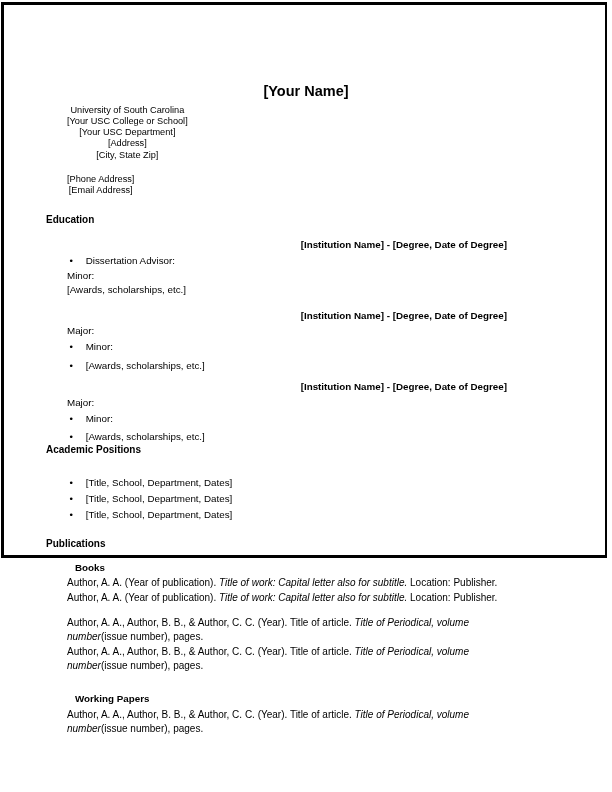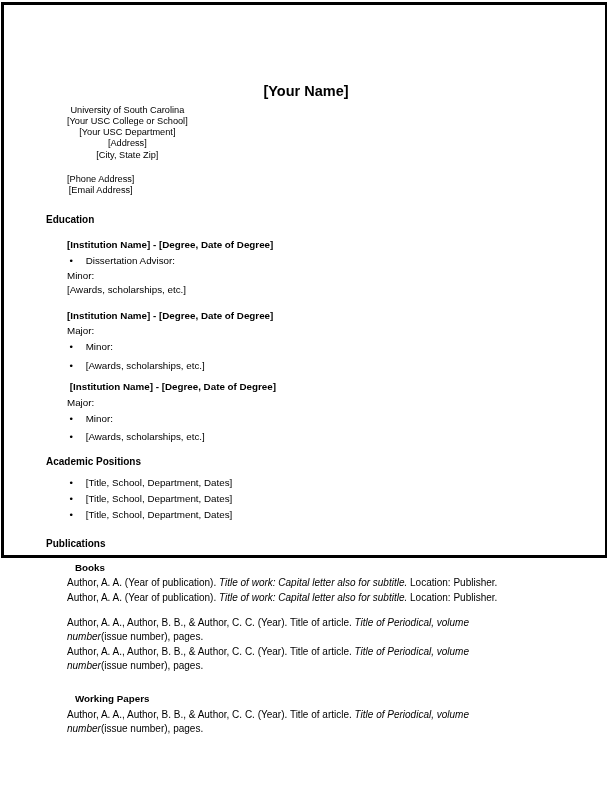--- a/index.html
+++ b/index.html
@@ -17,28 +17,28 @@
   .doc-title{
     position:absolute;left:0;right:0;top:82.5px;margin:0;
     text-align:center;font-size:14.5px;font-weight:bold;line-height:17px;
   }
   .contact{position:absolute;left:67px;font-size:9.2px;line-height:11.3px;text-align:center;}
   #contact-1{top:104.5px}
   #contact-2{top:174px}
 
   .sec-heading{position:absolute;left:46px;margin:0;font-size:10px;font-weight:bold;line-height:12px;}
   #h-education{top:214px}
-  #h-academic{top:456px}
+  #h-academic{top:444px}
   #h-publications{top:537.5px}
 
   .edu{position:absolute;left:67px;width:440px;font-size:9.8px;line-height:11.5px;}
   #edu-1{top:239px}
   #edu-2{top:309.5px}
   #edu-3{top:381px}
-  .edu-title{font-weight:bold;}
+  .edu-title{font-weight:bold;text-align:right;}
 
   .mt25{margin-top:2.5px}.mt30{margin-top:3px}.mt35{margin-top:3.5px}
   .mt40{margin-top:4px}.mt45{margin-top:4.5px}.mt65{margin-top:6.5px}.mt75{margin-top:7.5px}
 
   .bullet{display:flex;}
   .bullet::before{
     content:"\2022";
     flex:0 0 18.7px;box-sizing:border-box;padding-left:2.5px;
   }
 

